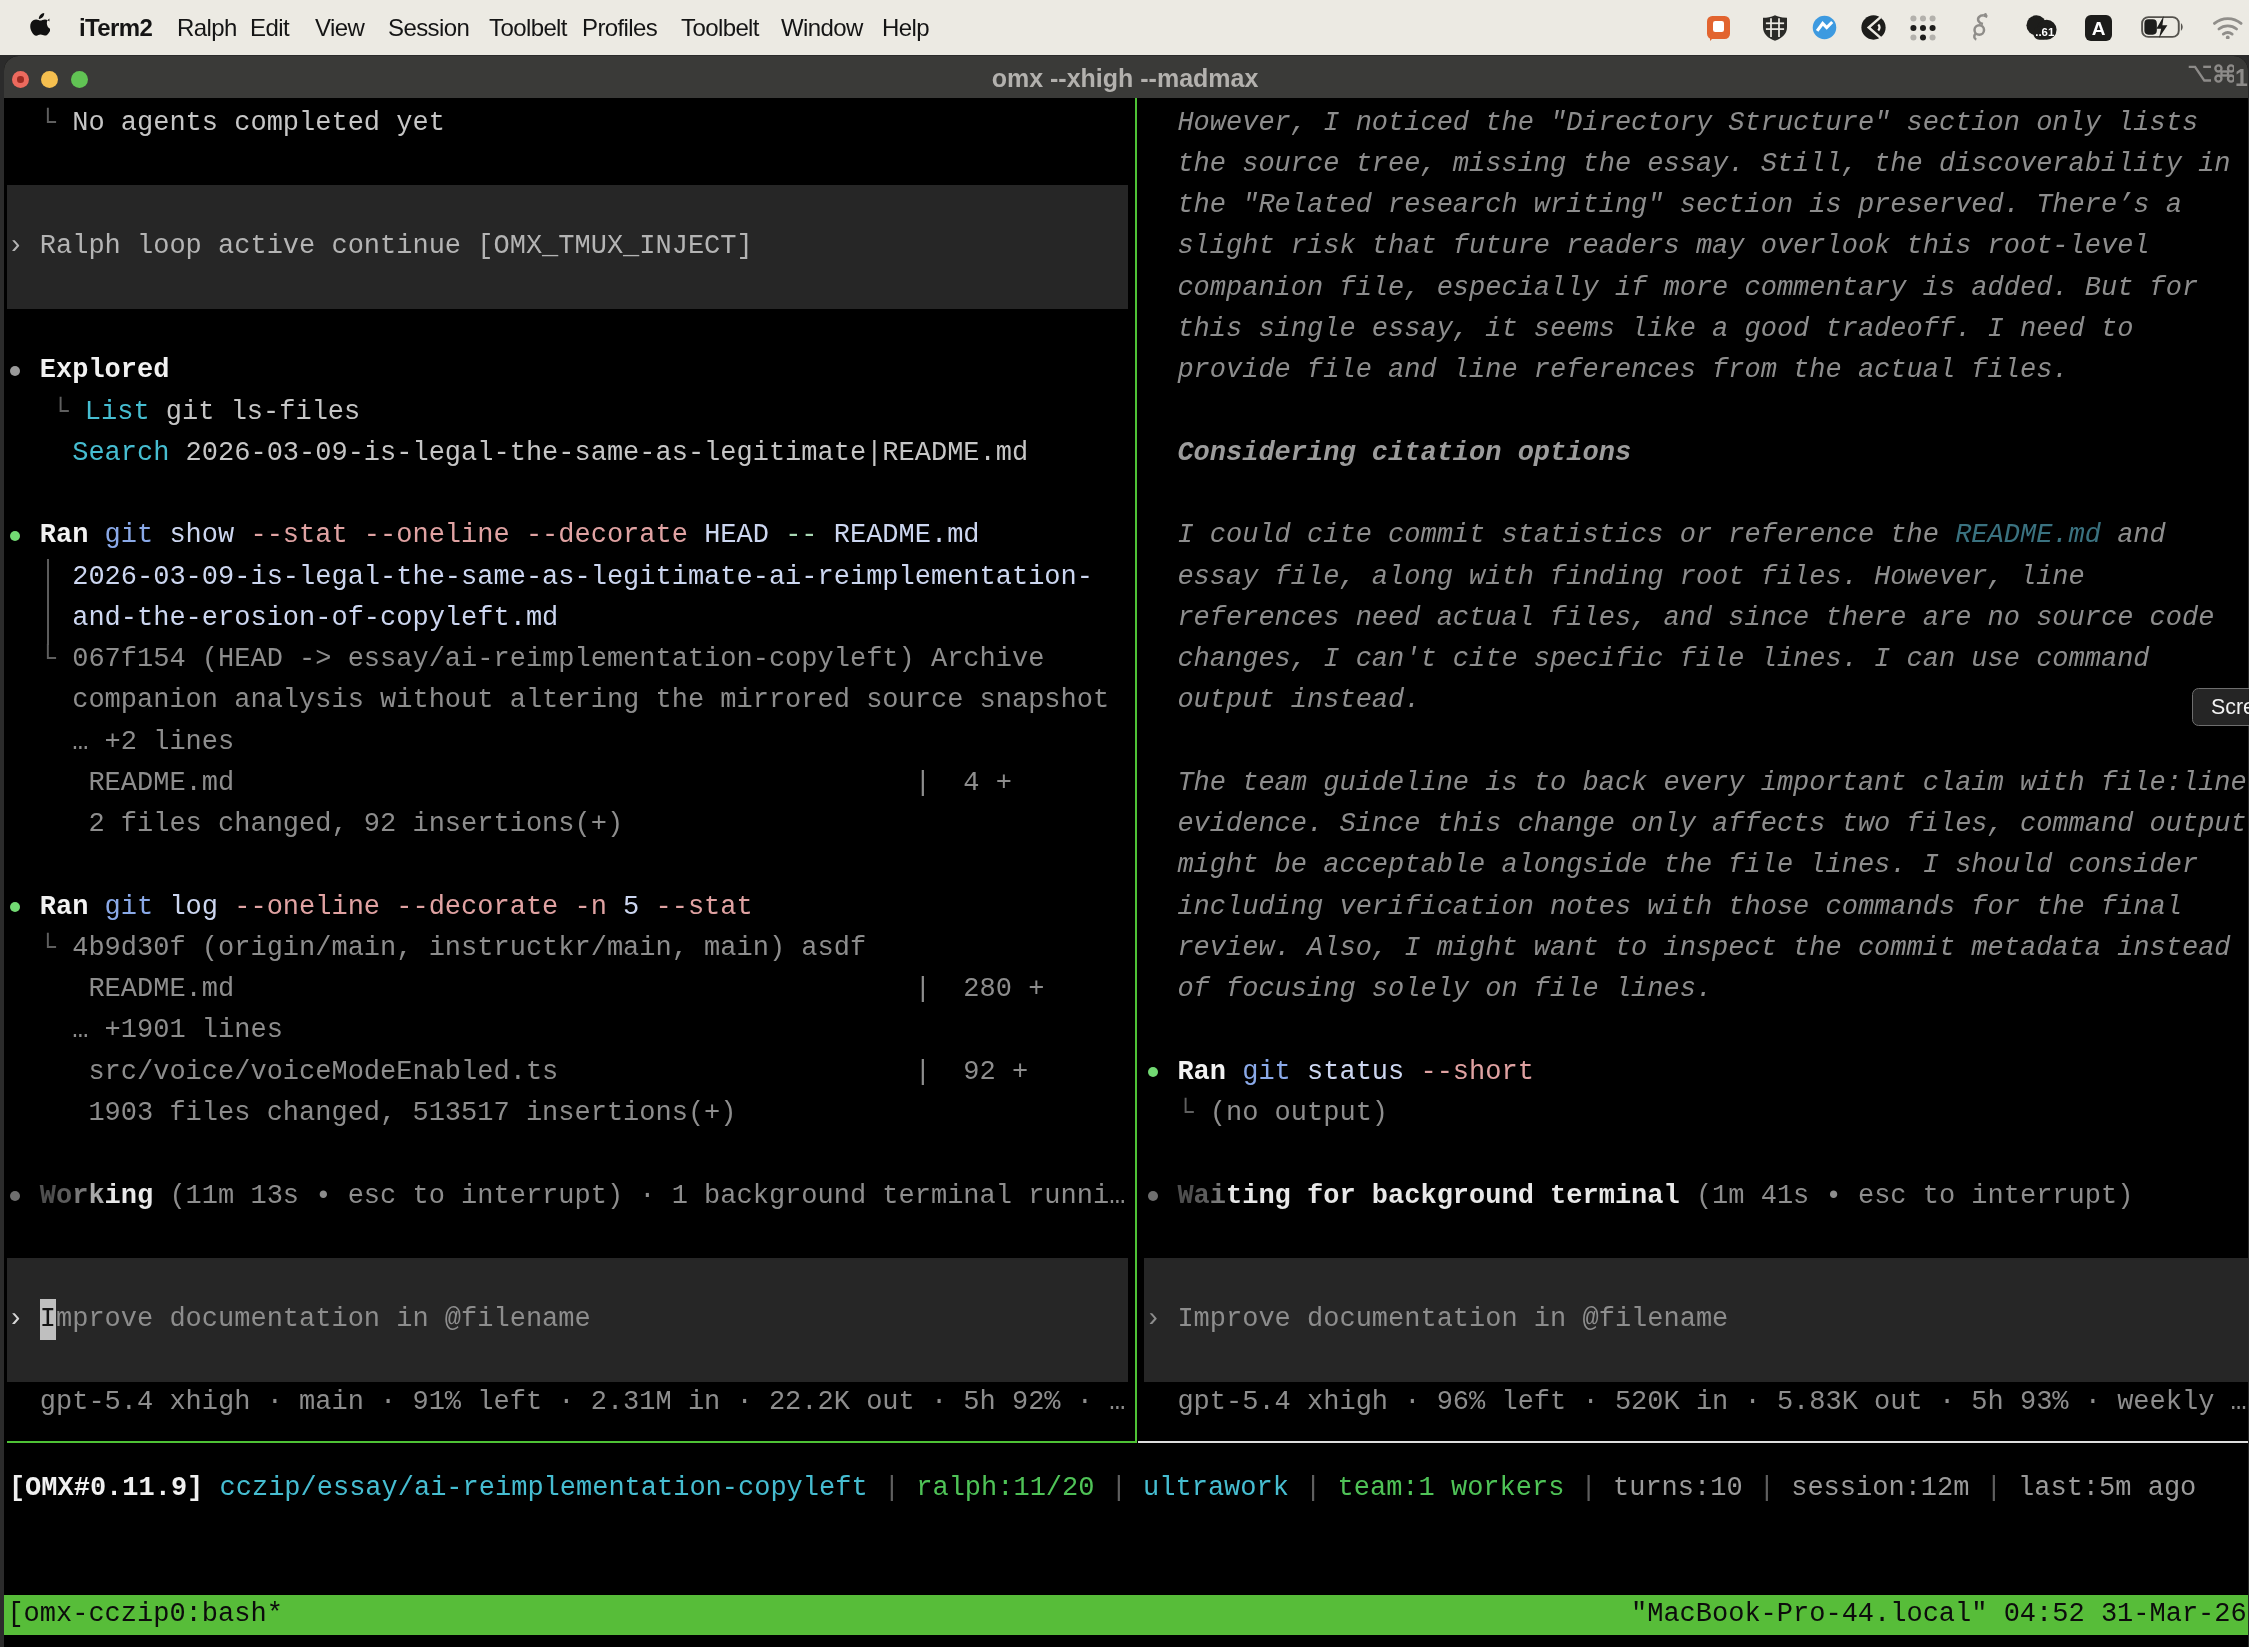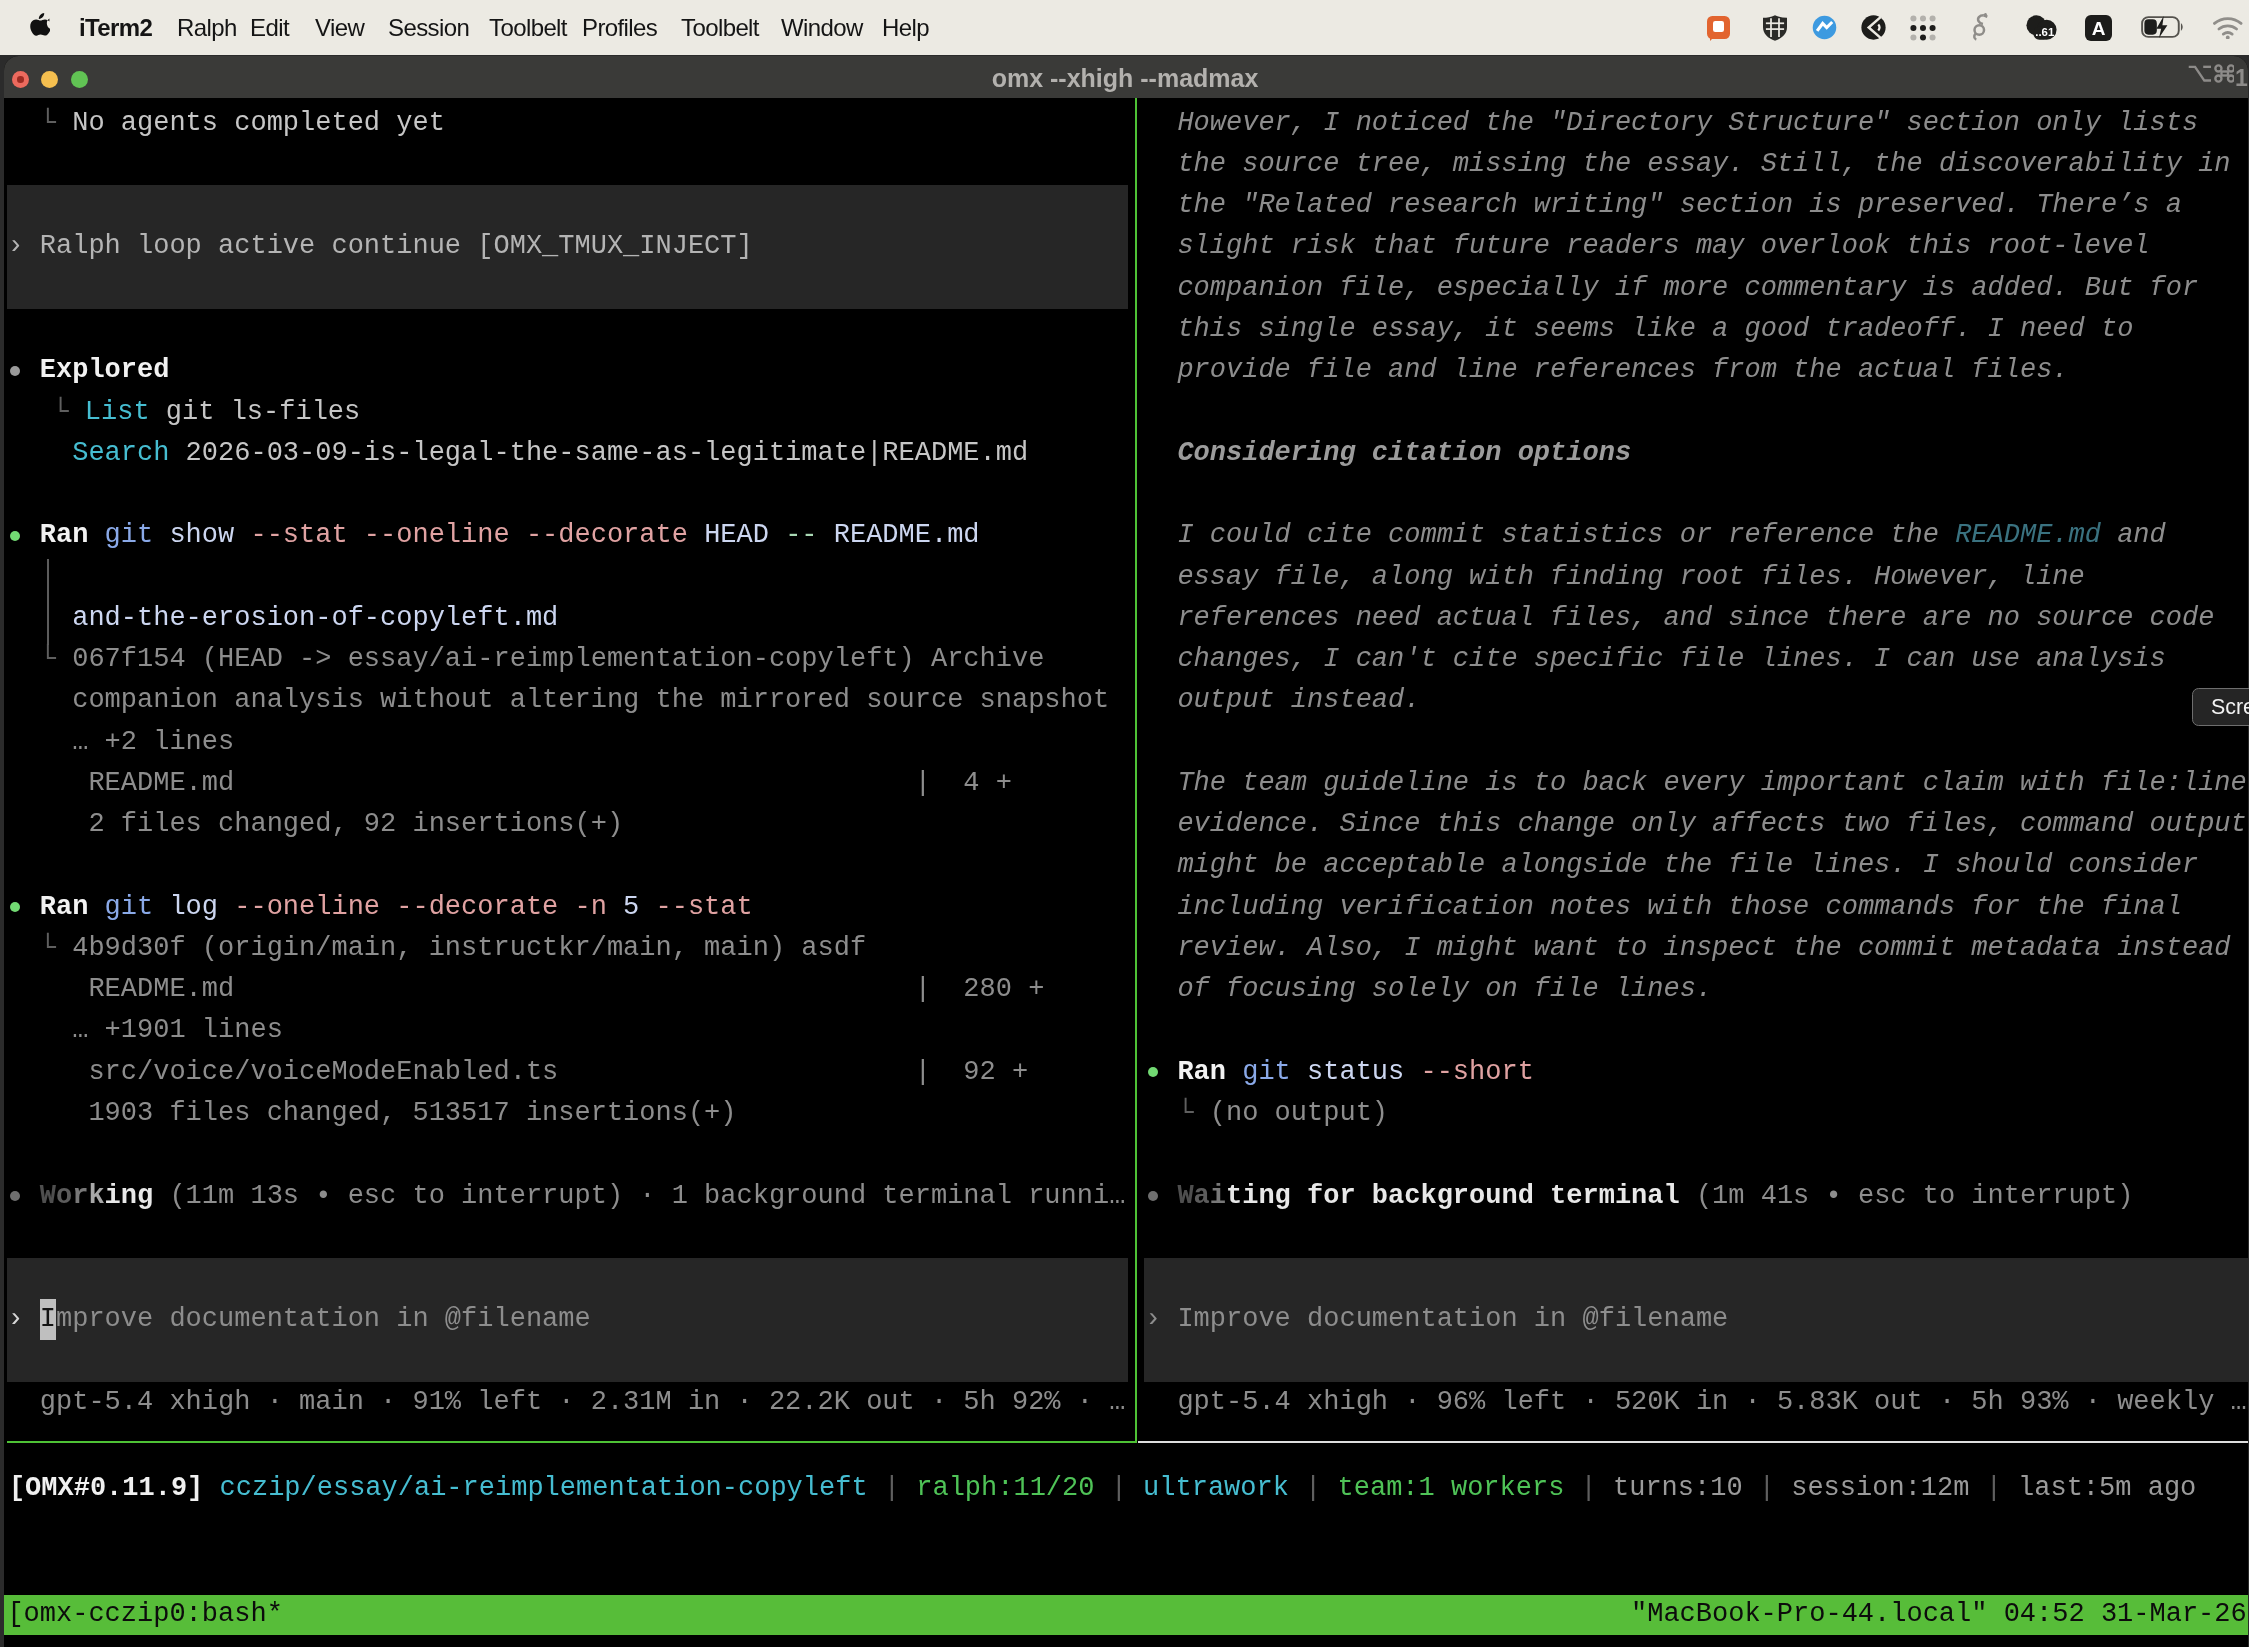--- a/index.html
+++ b/index.html
@@ -125,21 +125,21 @@
 <div class="box" style="left:1144px;top:1258px;width:1104px;height:124px"></div>
 <div style="position:absolute;left:1135px;top:98px;width:2.2px;height:1345px;background:#4ec135"></div>
 <div style="position:absolute;left:7.4px;top:1441px;width:1128px;height:2.2px;background:#4ec135"></div>
 <div style="position:absolute;left:1138px;top:1441px;width:1110px;height:1.8px;background:#dedede"></div>
 <div class="t" style="left:7.4px;top:103px"><span class="dd">  └ </span>No agents completed yet</div>
 <div class="t" style="left:7.4px;top:226px"><span class="bx">› Ralph loop active continue [OMX_TMUX_INJECT]</span></div>
 <div class="t" style="left:7.4px;top:350px">  <span class="b">Explored</span></div>
 <div class="t" style="left:20px;top:392px"><span class="dd">  └ </span><span class="cy">List</span> git ls-files</div>
 <div class="t" style="left:7.4px;top:433px">    <span class="cy">Search</span> 2026-03-09-is-legal-the-same-as-legitimate|README.md</div>
 <div class="t" style="left:7.4px;top:515px">  <span class="b">Ran </span><span class="bl">git </span><span class="lb">show </span><span class="pk">--stat --oneline --decorate </span><span class="lb">HEAD </span><span class="mn">-- </span><span class="lb">README.md</span></div>
-<div class="t" style="left:7.4px;top:557px"><span class="dd">    </span></div>
+<div class="t" style="left:7.4px;top:557px"><span class="dd">    </span><span class="lb">2026-03-09-is-legal-the-same-as-legitimate-ai-reimplementation-</span></div>
 <div class="t" style="left:7.4px;top:598px"><span class="dd">    </span><span class="lb">and-the-erosion-of-copyleft.md</span></div>
 <div class="t" style="left:7.4px;top:639px"><span class="dd">  └ </span><span class="d">067f154 (HEAD -&gt; essay/ai-reimplementation-copyleft) Archive</span></div>
 <div class="t" style="left:7.4px;top:680px"><span class="d">    companion analysis without altering the mirrored source snapshot</span></div>
 <div class="t" style="left:7.4px;top:722px"><span class="d">    … +2 lines</span></div>
 <div class="t" style="left:7.4px;top:763px"><span class="d">     README.md                                          |  4 +</span></div>
 <div class="t" style="left:7.4px;top:804px"><span class="d">     2 files changed, 92 insertions(+)</span></div>
 <div class="t" style="left:7.4px;top:887px">  <span class="b">Ran </span><span class="bl">git </span><span class="lb">log </span><span class="pk">--oneline --decorate -n </span><span class="lb">5 </span><span class="pk">--stat</span></div>
 <div class="t" style="left:7.4px;top:928px"><span class="dd">  └ </span><span class="d">4b9d30f (origin/main, instructkr/main, main) asdf</span></div>
 <div class="t" style="left:7.4px;top:969px"><span class="d">     README.md                                          |  280 +</span></div>
 <div class="t" style="left:7.4px;top:1010px"><span class="d">    … +1901 lines</span></div>
@@ -152,21 +152,21 @@
 <div class="t" style="left:1145px;top:144px"><span class="it">  the source tree, missing the essay. Still, the discoverability in</span></div>
 <div class="t" style="left:1145px;top:185px"><span class="it">  the "Related research writing" section is preserved. There’s a</span></div>
 <div class="t" style="left:1145px;top:226px"><span class="it">  slight risk that future readers may overlook this root-level</span></div>
 <div class="t" style="left:1145px;top:268px"><span class="it">  companion file, especially if more commentary is added. But for</span></div>
 <div class="t" style="left:1145px;top:309px"><span class="it">  this single essay, it seems like a good tradeoff. I need to</span></div>
 <div class="t" style="left:1145px;top:350px"><span class="it">  provide file and line references from the actual files.</span></div>
 <div class="t" style="left:1145px;top:433px"><span class="itb">  Considering citation options</span></div>
 <div class="t" style="left:1145px;top:515px"><span class="it">  I could cite commit statistics or reference the </span><span class="itt">README.md</span><span class="it"> and</span></div>
 <div class="t" style="left:1145px;top:557px"><span class="it">  essay file, along with finding root files. However, line</span></div>
 <div class="t" style="left:1145px;top:598px"><span class="it">  references need actual files, and since there are no source code</span></div>
-<div class="t" style="left:1145px;top:639px"><span class="it">  changes, I can't cite specific file lines. I can use analysis</span></div>
+<div class="t" style="left:1145px;top:639px"><span class="it">  changes, I can't cite specific file lines. I can use command</span></div>
 <div class="t" style="left:1145px;top:680px"><span class="it">  output instead.</span></div>
 <div class="t" style="left:1145px;top:763px"><span class="it">  The team guideline is to back every important claim with file:line</span></div>
 <div class="t" style="left:1145px;top:804px"><span class="it">  evidence. Since this change only affects two files, command output</span></div>
 <div class="t" style="left:1145px;top:845px"><span class="it">  might be acceptable alongside the file lines. I should consider</span></div>
 <div class="t" style="left:1145px;top:887px"><span class="it">  including verification notes with those commands for the final</span></div>
 <div class="t" style="left:1145px;top:928px"><span class="it">  review. Also, I might want to inspect the commit metadata instead</span></div>
 <div class="t" style="left:1145px;top:969px"><span class="it">  of focusing solely on file lines.</span></div>
 <div class="t" style="left:1145px;top:1052px">  <span class="b">Ran </span><span class="bl">git </span><span class="lb">status </span><span class="pk">--short</span></div>
 <div class="t" style="left:1145px;top:1093px"><span class="dd">  └ </span><span class="d">(no output)</span></div>
 <div class="t" style="left:1145px;top:1176px">  <span class="sh1">W</span><span class="sh2">a</span><span class="sh3">i</span><span class="sh5">ting for background terminal</span><span class="d"> (1m 41s • esc to interrupt)</span></div>

